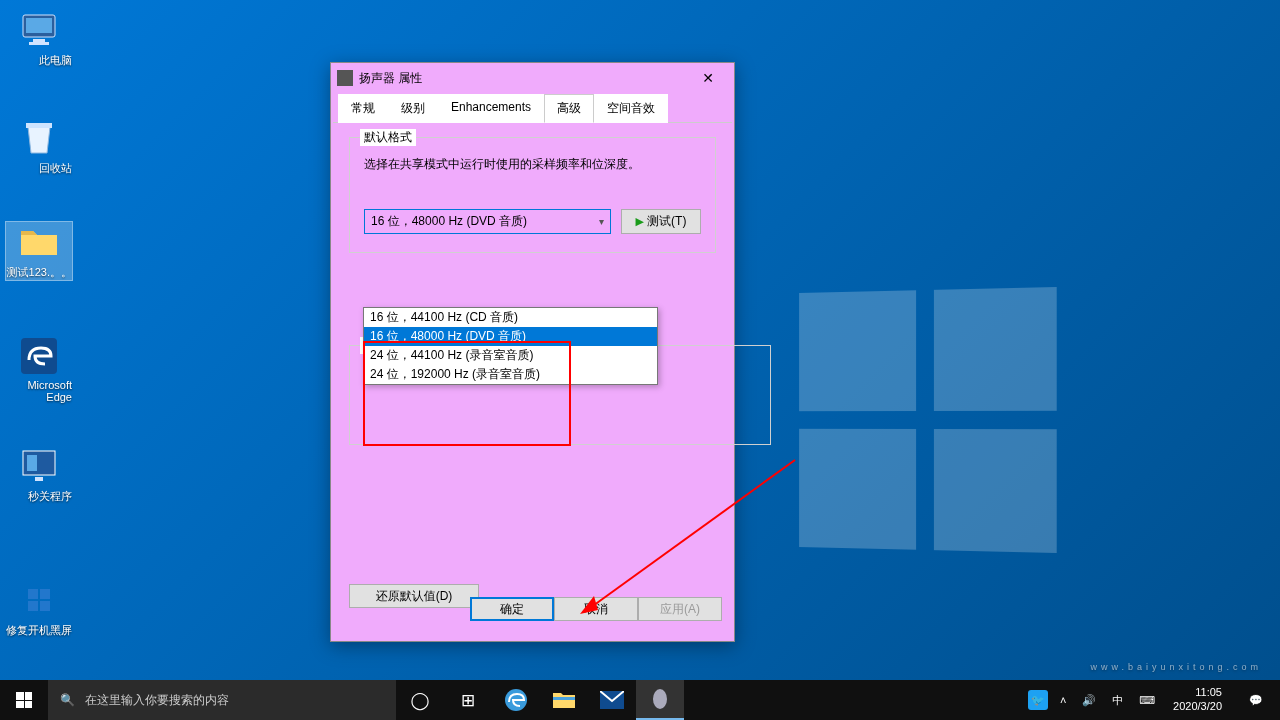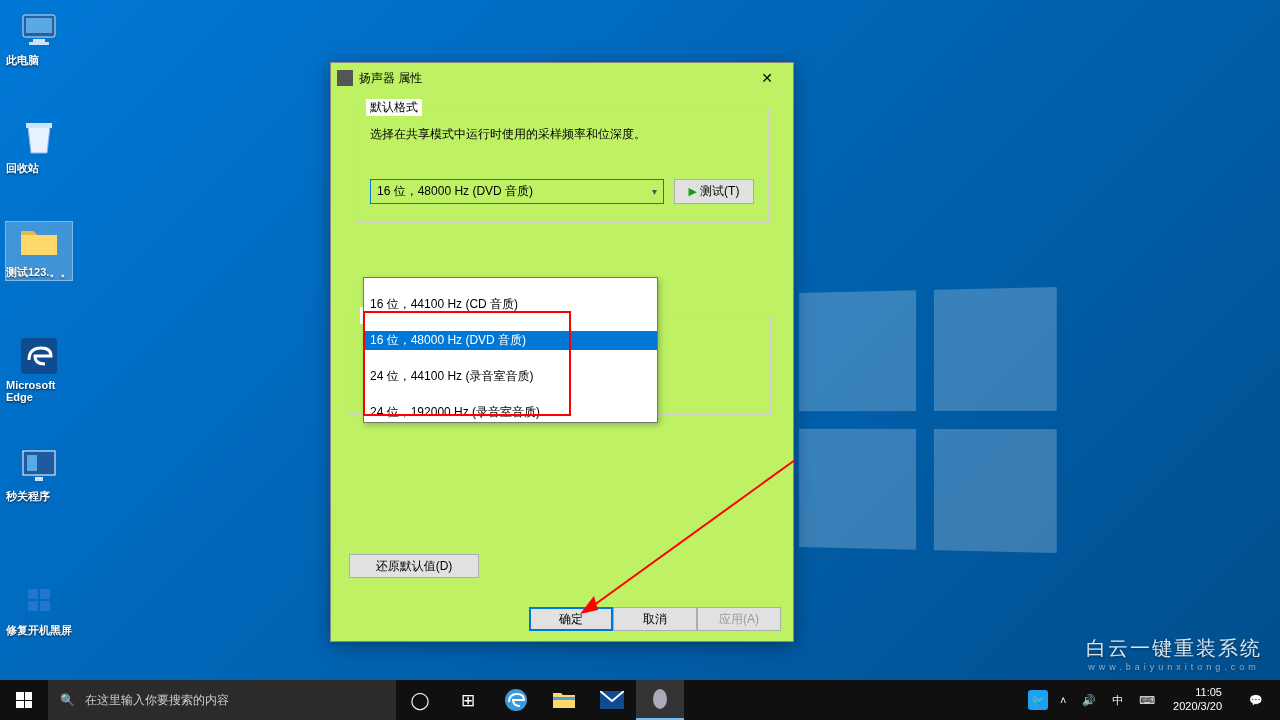--- a/index.html
+++ b/index.html
@@ -3,55 +3,55 @@
 <meta charset="utf-8">
 <style>
 * { margin: 0; padding: 0; box-sizing: border-box; font-family: "Microsoft YaHei", "Segoe UI", sans-serif; }
 body { width: 1280px; height: 720px; overflow: hidden; position: relative; background: linear-gradient(135deg, #0078d7 0%, #0063b1 50%, #004e8c 100%); }
 
 
 .winlogo-bg { position: absolute; left: 795px; top: 290px; width: 260px; height: 260px; display: grid; grid-template-columns: 1fr 1fr; grid-template-rows: 1fr 1fr; gap: 18px; transform: perspective(800px) rotateY(-8deg); }
 .winlogo-bg div { background: rgba(255,255,255,0.22); }
 
 
-.desk { position: absolute; width: 66px; text-align: left; color: #fff; font-size: 11px; text-shadow: 0 1px 2px rgba(0,0,0,.7); cursor: pointer; font-weight: bold; }
+.desk { position: absolute; width: 66px; text-align: right; color: #fff; font-size: 11px; text-shadow: 0 1px 2px rgba(0,0,0,.7); cursor: pointer; }
 .desk .ic { width: 40px; height: 40px; margin: 0 auto 3px; display: flex; align-items: center; justify-content: center; }
 .desk.sel { background: rgba(255,255,255,.25); outline: 1px solid rgba(255,255,255,.5); }
 
 
-.dlg { position: absolute; left: 330px; top: 62px; width: 464px; height: 580px; background: #bef264; border: 1px solid #888; box-shadow: 0 4px 18px rgba(0,0,0,.35); }
+.dlg { position: absolute; left: 330px; top: 62px; width: 405px; height: 580px; background: #f0abfc; border: 1px solid #888; box-shadow: 0 4px 18px rgba(0,0,0,.35); }
 .titlebar { height: 30px; display: flex; align-items: center; padding: 0 6px; font-size: 12px; color: #000; }
 .titlebar .tic { width: 16px; height: 16px; background: #555; margin-right: 6px; }
 .titlebar .close { margin-left: auto; width: 40px; height: 26px; display: flex; align-items: center; justify-content: center; font-size: 14px; cursor: pointer; }
 
 .tabs { display: flex; padding-left: 5px; font-size: 12px; border-bottom: 1px solid #ccc; margin: 0 2px; }
 .tab { padding: 5px 12px; border: 1px solid transparent; cursor: pointer; position: relative; top: 1px; background: #fff; }
 .tab.active { border: 1px solid #ccc; border-bottom: 1px solid #fff; }
 
-.panel { padding: 14px 24px 10px; font-size: 12px; height: 488px; position: relative; }
+.panel { padding: 14px 18px 10px; font-size: 12px; height: 488px; position: relative; }
 .group { border: 1px solid #d0d0d0; padding: 14px 14px 18px; margin-bottom: 12px; position: relative; }
 .group-title { position: absolute; top: -9px; left: 10px; background: #fff; padding: 0 4px; font-size: 12px; }
 .desc { margin: 4px 0 36px; color: #000; }
 .row1 { display: flex; gap: 10px; align-items: center; }
 .combo { flex: 1; height: 25px; border: 1px solid #0078d7; display: flex; align-items: center; padding: 0 6px; font-size: 12px; position: relative; cursor: pointer; }
 .combo .chev { margin-left: auto; font-size: 10px; color: #555; }
 .testbtn { width: 80px; height: 25px; border: 1px solid #adadad; background: #e1e1e1; font-size: 12px; display: flex; align-items: center; justify-content: center; gap: 3px; cursor: pointer; }
 .testbtn .play { color: #1a9b1a; font-size: 11px; }
 
 .dropdown { position: absolute; left: 32px; top: 184px; width: 295px; background: #fff; border: 1px solid #777; box-shadow: 2px 2px 6px rgba(0,0,0,.25); font-size: 12px; z-index: 5; }
-.opt { padding: 1px 6px; cursor: pointer; white-space: nowrap; margin-top: 17px; }
+.opt { padding: 1px 6px; cursor: pointer; white-space: nowrap; }
 .opt.hl { background: #0078d7; color: #fff; }
 .redbox { position: absolute; left: 32px; top: 218px; width: 208px; height: 105px; border: 2px solid #ff0000; pointer-events: none; z-index: 6; }
 
 .grp2 { position: absolute; left: 18px; top: 222px; width: 422px; border: 1px solid #d0d0d0; height: 100px; }
 .grp2-title { position: absolute; top: -9px; left: 10px; background: #fff; padding: 0 4px; font-size: 12px; }
 
 .restore { position: absolute; left: 18px; bottom: 3px; width: 130px; height: 24px; border: 1px solid #adadad; background: #e1e1e1; font-size: 12px; cursor: pointer; }
 
-.btnrow { position: absolute; bottom: 10px; right: 12px; display: flex; }
+.btnrow { position: absolute; bottom: 20px; right: 12px; display: flex; }
 .dbtn { width: 84px; height: 24px; border: 1px solid #adadad; background: #e1e1e1; font-size: 12px; cursor: pointer; }
 .dbtn.primary { border: 2px solid #0078d7; }
 .dbtn.disabled { color: #9a9a9a; cursor: default; }
 
 
 .taskbar { position: absolute; bottom: 0; left: 0; right: 0; height: 40px; background: #101010; display: flex; align-items: center; color: #fff; font-size: 12px; }
 .start { width: 48px; height: 40px; display: flex; align-items: center; justify-content: center; cursor: pointer; }
 .start-grid { width: 16px; height: 16px; display: grid; grid-template: 1fr 1fr / 1fr 1fr; gap: 1px; }
 .start-grid div { background: #fff; }
 .search { flex: 0 0 348px; height: 40px; background: #2b2b2b; display: flex; align-items: center; padding: 0 12px; gap: 10px; color: #ccc; cursor: text; }
@@ -133,20 +133,27 @@
       </svg>
     </div>
   <span>修复开机黑屏</span>
 </div>
 
 <div class="dlg">
   <div class="titlebar">
     <div class="tic"></div>
     <span>扬声器 属性</span>
     <div class="close">✕</div>
+  </div>
+  <div class="tabs">
+    <div class="tab"><span>常规</span></div>
+    <div class="tab"><span>级别</span></div>
+    <div class="tab"><span>Enhancements</span></div>
+    <div class="tab active"><span>高级</span></div>
+    <div class="tab"><span>空间音效</span></div>
   </div>
 
   <div class="panel">
     <div class="group">
       <span class="group-title">默认格式</span>
       <div class="desc">选择在共享模式中运行时使用的采样频率和位深度。</div>
       <div class="row1">
         <div class="combo">
           <span>16 位，48000 Hz (DVD 音质)</span>
           <span class="chev">▾</span>
@@ -179,21 +186,20 @@
     <button class="dbtn disabled"><span>应用(A)</span></button>
   </div>
 </div>
 
 <svg style="position:absolute; left:0; top:0; z-index:20; pointer-events:none" width="1280" height="720">
   <line x1="795" y1="460" x2="590" y2="608" stroke="#ff0000" stroke-width="2"></line>
   <polygon points="580,614 598,610 594,596" fill="#ff0000"></polygon>
 </svg>
 
 <div class="watermark">
-  <span>白云一键重装系统</span>
   <small>www.baiyunxitong.com</small>
 </div>
 
 <div class="taskbar">
   <div class="start">
     <div class="start-grid">
         <div></div>
         <div></div>
         <div></div>
         <div></div>

